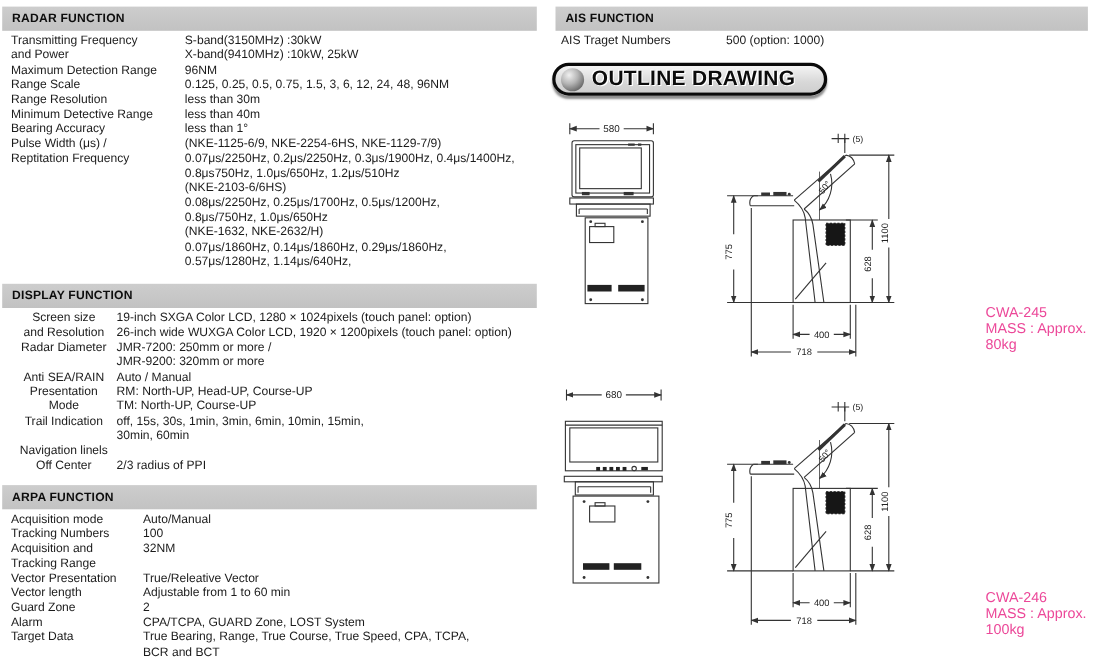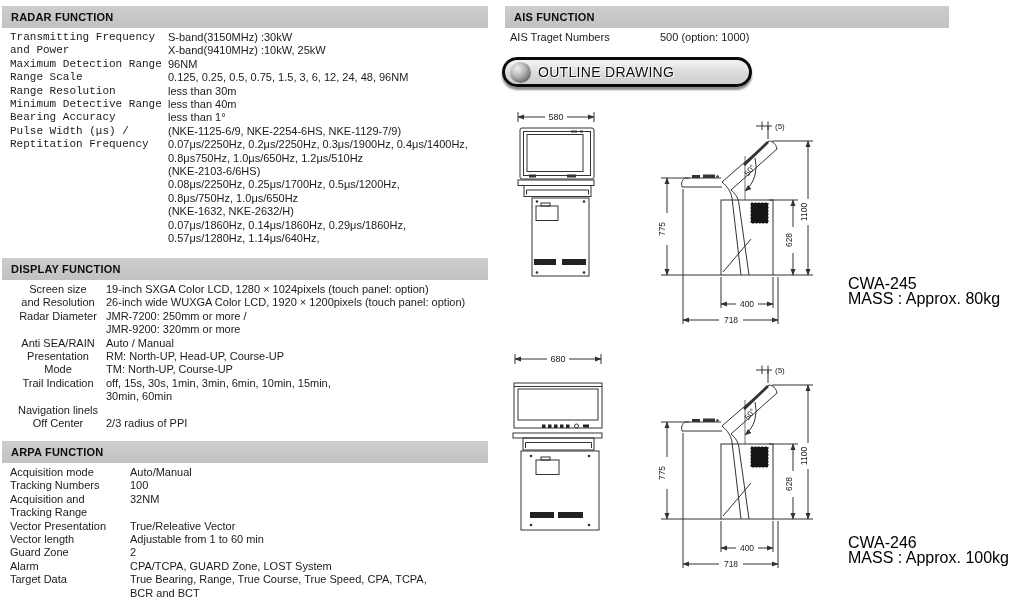--- a/index.html
+++ b/index.html
@@ -5,31 +5,31 @@
   html,body{margin:0;padding:0;}
   body{width:1010px;height:606px;position:relative;background:#ffffff;
        font-family:"Liberation Sans","DejaVu Sans",sans-serif;color:#1b1b1b;overflow:hidden;}
   .bar{position:absolute;height:22px;background:linear-gradient(#cdcdcd,#c2c2c2);
        display:flex;align-items:center;padding-left:9px;box-sizing:border-box;
        font-weight:bold;font-size:11px;color:#0d0d0d;letter-spacing:.2px;}
   .specs{position:absolute;font-size:11px;line-height:13.4px;}
   .row{display:flex;}
   .lab{flex:none;white-space:pre-line;}
   .val{flex:1;white-space:pre-line;}
-  .w158{width:158px;font-family:Liberation Mono, monospace;} .w96{width:96px;text-align:center;} .w120{width:120px;} .w150{width:150px;}
+  .w158{width:158px;} .w96{width:96px;text-align:center;} .w120{width:120px;} .w150{width:150px;}
   .badge{position:absolute;left:502px;top:57px;width:250px;height:30px;
          border:3px solid #0a0a0a;border-radius:18px;
          background:linear-gradient(#f4f4f4,#d8d8d8 60%,#cfcfcf);
          box-shadow:0 3px 2px rgba(0,0,0,.45);
          display:flex;align-items:center;padding-left:5px;gap:7px;box-sizing:border-box;}
   .sphere{width:21px;height:21px;border-radius:50%;flex:none;
           background:radial-gradient(circle at 35% 30%,#f0f0f0,#b5b5b5 40%,#6e6e6e 75%,#555);}
-  .badge-text{font-weight:normal;font-size:14px;color:#0c0c0c;letter-spacing:.3px;
+  .badge-text{font-weight:bold;font-size:19px;color:#0c0c0c;letter-spacing:.3px;
           text-shadow:1px 1px 0 #fff,-1px -1px 0 #fff;white-space:nowrap;}
-  .unit-label{position:absolute;font-size:16px;line-height:14.5px;color:#000000;}
+  .unit-label{position:absolute;font-size:13px;line-height:14.5px;color:#ec4899;margin-left:48px;}
   .drw{position:absolute;}
   svg text{font-family:"Liberation Sans","DejaVu Sans",sans-serif;fill:#222;}
 </style>
 </head>
 <body>
 
 <div class="bar" style="left:2px;top:6px;width:486px;">
   <span>RADAR FUNCTION</span>
 </div>
 <div class="specs" style="left:10px;top:31px;width:480px;">
@@ -146,21 +146,21 @@
       <div class="lab w120">Alarm</div>
       <div class="val">CPA/TCPA, GUARD Zone, LOST System</div>
     </div>
   <div class="row">
       <div class="lab w120">Target Data</div>
       <div class="val">True Bearing, Range, True Course, True Speed, CPA, TCPA,
 BCR and BCT</div>
     </div>
 </div>
 
-<div class="bar" style="left:505px;top:6px;width:444px;">
+<div class="bar" style="left:505px;top:6px;width:484px;">
   <span>AIS FUNCTION</span>
 </div>
 <div class="specs" style="left:510px;top:31px;width:470px;">
   <div class="row">
       <div class="lab w150">AIS Traget Numbers</div>
       <div class="val">500 (option: 1000)</div>
     </div>
 </div>
 
 <div class="badge">

